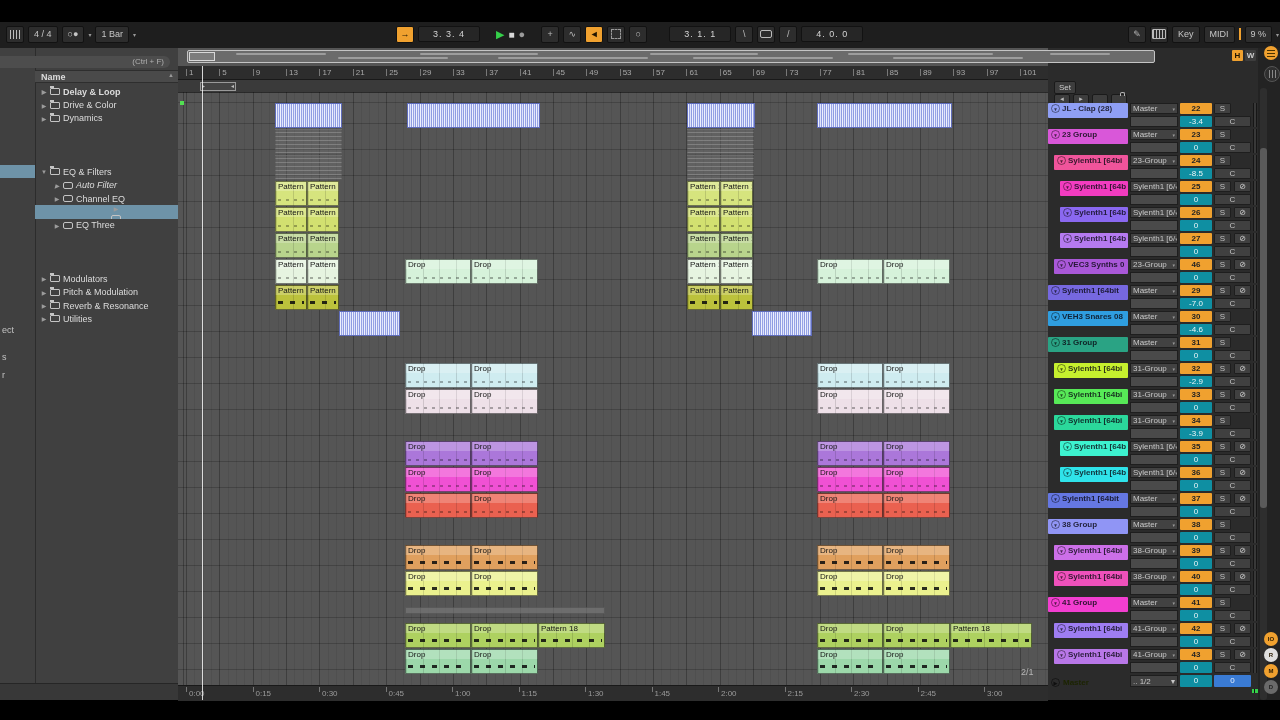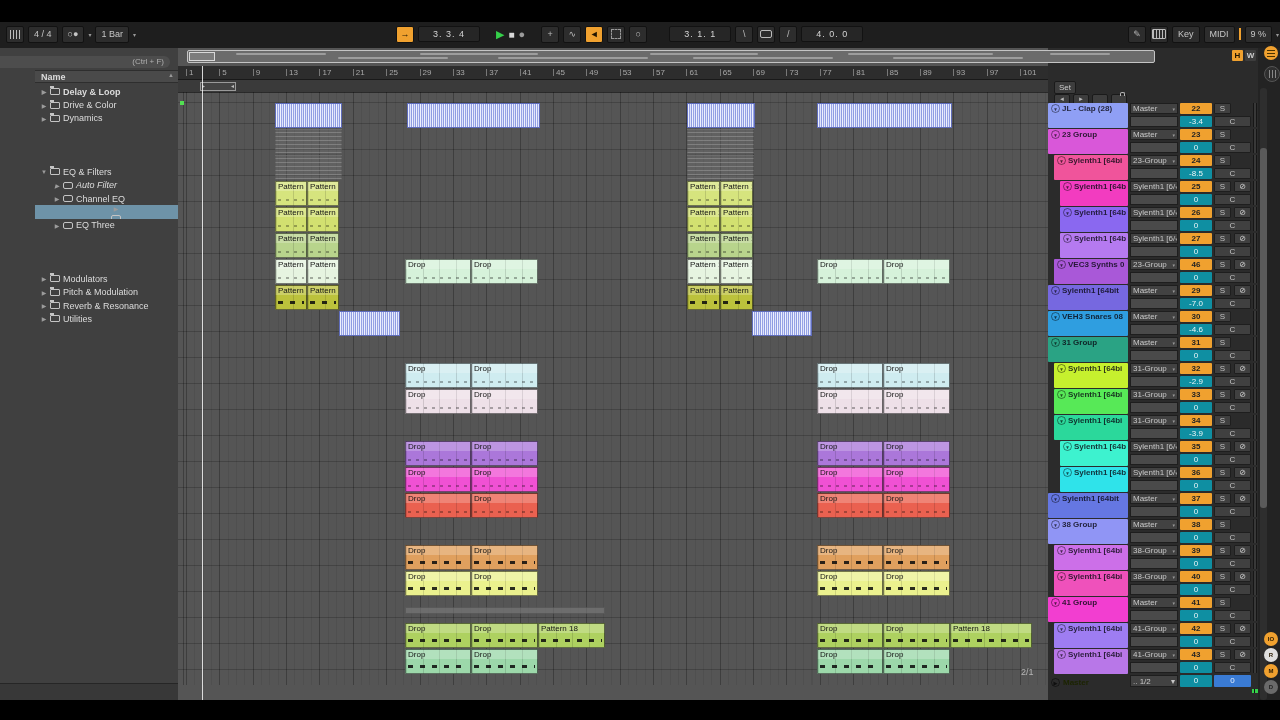--- a/index.html
+++ b/index.html
@@ -98,21 +98,21 @@
   .k-strip::after{display:none;}
   
   #panel{position:absolute;left:1048px;top:0;width:210px;height:652px;background:#2b2b2b;}
   #set-row{position:absolute;left:6px;top:33px;display:flex;gap:4px;align-items:center;}
   .set-btn{background:#3d3d3d;border:1px solid #1a1a1a;border-radius:2px;color:#ccc;font-size:8px;
            padding:1px 4px;}
   #set-icons{position:absolute;left:6px;top:46px;display:flex;gap:3px;}
   .mini-btn{width:14px;height:9px;background:#3d3d3d;border:1px solid #1a1a1a;border-radius:2px;
             color:#bbb;font-size:6px;line-height:8px;text-align:center;}
   .trow{position:absolute;left:0;width:210px;height:25px;font-size:8px;}
-  .tname{position:absolute;top:0;height:25px;border-radius:1px;overflow:hidden;white-space:nowrap;
+  .tname{position:absolute;top:0;height:15px;border-radius:1px;overflow:hidden;white-space:nowrap;
          color:rgba(10,10,20,.82);font-weight:bold;display:flex;align-items:flex-start;gap:2px;
          padding:1px 0 6px 3px;box-sizing:border-box;}
   .unf{width:9px;height:9px;border-radius:50%;border:1px solid rgba(0,0,0,.45);font-size:5px;
        line-height:8px;text-align:center;color:rgba(0,0,0,.65);flex:0 0 9px;box-sizing:border-box;}
   .nm{font-size:8px;line-height:9px;overflow:hidden;}
   .tout{position:absolute;left:82px;top:0;width:48px;height:11px;background:#424242;border:1px solid #1e1e1e;
         color:#c8c8c8;display:flex;justify-content:space-between;align-items:center;padding:0 2px;
         box-sizing:border-box;overflow:hidden;white-space:nowrap;}
   .tout .dd{font-size:5px;color:#999;}
   .tslider{position:absolute;left:82px;top:13px;width:48px;height:11px;background:#4a4a4a;
@@ -207,20 +207,26 @@
     <span class="tb-box">MIDI</span>
     <span style="width:2px;height:12px;background:#f0a12f;"></span>
     <span class="tb-box">9 %</span>
     <span style="font-size:6px;color:#999;">▾</span>
   </div>
 </div>
 
 <div id="main">
 
   <div id="browser">
+    <div id="b-side">
+        <div class="b-frag" style="top: 277px; left: 2px;">ect</div>
+        <div class="b-frag" style="top: 304px; left: 2px;">s</div>
+        <div class="b-frag" style="top: 322px; left: 2px;">r</div>
+        <div id="b-sel-mark" style="top: 117.4px;"></div>
+      </div>
     <div id="b-search">(Ctrl + F)</div>
     <div id="b-head"><span class="sort">▲</span><span>Name</span></div>
     <div id="b-items">
         <div class="b-item" style="padding-left: 6px; font-weight: bold;">
           <span class="b-tri">▶</span>
           <span class="b-fold"></span>
           <span>Delay &amp; Loop</span>
         </div>
         <div class="b-item" style="padding-left: 6px;">
           <span class="b-tri">▶</span>
@@ -509,20 +515,35 @@
         <div class="clip notes" style="background-color: rgb(156, 216, 170); left: 293px; top: 601px; width: 67px; height: 25px;">
           <span class="lb">Drop</span>
         </div>
         <div class="clip notes" style="background-color: rgb(156, 216, 170); left: 639px; top: 601px; width: 66px; height: 25px;">
           <span class="lb">Drop</span>
         </div>
         <div class="clip notes" style="background-color: rgb(156, 216, 170); left: 705px; top: 601px; width: 67px; height: 25px;">
           <span class="lb">Drop</span>
         </div>
       </div>
+    <div id="truler">
+        <span class="t-lab" style="left: 11px;">0:00</span>
+        <span class="t-lab" style="left: 77.5px;">0:15</span>
+        <span class="t-lab" style="left: 144px;">0:30</span>
+        <span class="t-lab" style="left: 210.5px;">0:45</span>
+        <span class="t-lab" style="left: 277px;">1:00</span>
+        <span class="t-lab" style="left: 343.5px;">1:15</span>
+        <span class="t-lab" style="left: 410px;">1:30</span>
+        <span class="t-lab" style="left: 476.5px;">1:45</span>
+        <span class="t-lab" style="left: 543px;">2:00</span>
+        <span class="t-lab" style="left: 609.5px;">2:15</span>
+        <span class="t-lab" style="left: 676px;">2:30</span>
+        <span class="t-lab" style="left: 742.5px;">2:45</span>
+        <span class="t-lab" style="left: 809px;">3:00</span>
+      </div>
     <div id="grid-label">2/1</div>
     <div id="playhead"></div>
     <div id="arr-mark"></div>
   </div>
 
   <div id="overview">
     <div id="ov-box"></div>
   <div class="ov-seg" style="left: 48px; top: 2px; width: 90px;"></div>
       <div class="ov-seg" style="left: 150px; top: 6px; width: 110px;"></div>
       <div class="ov-seg" style="left: 232px; top: 2px; width: 118px;"></div>

